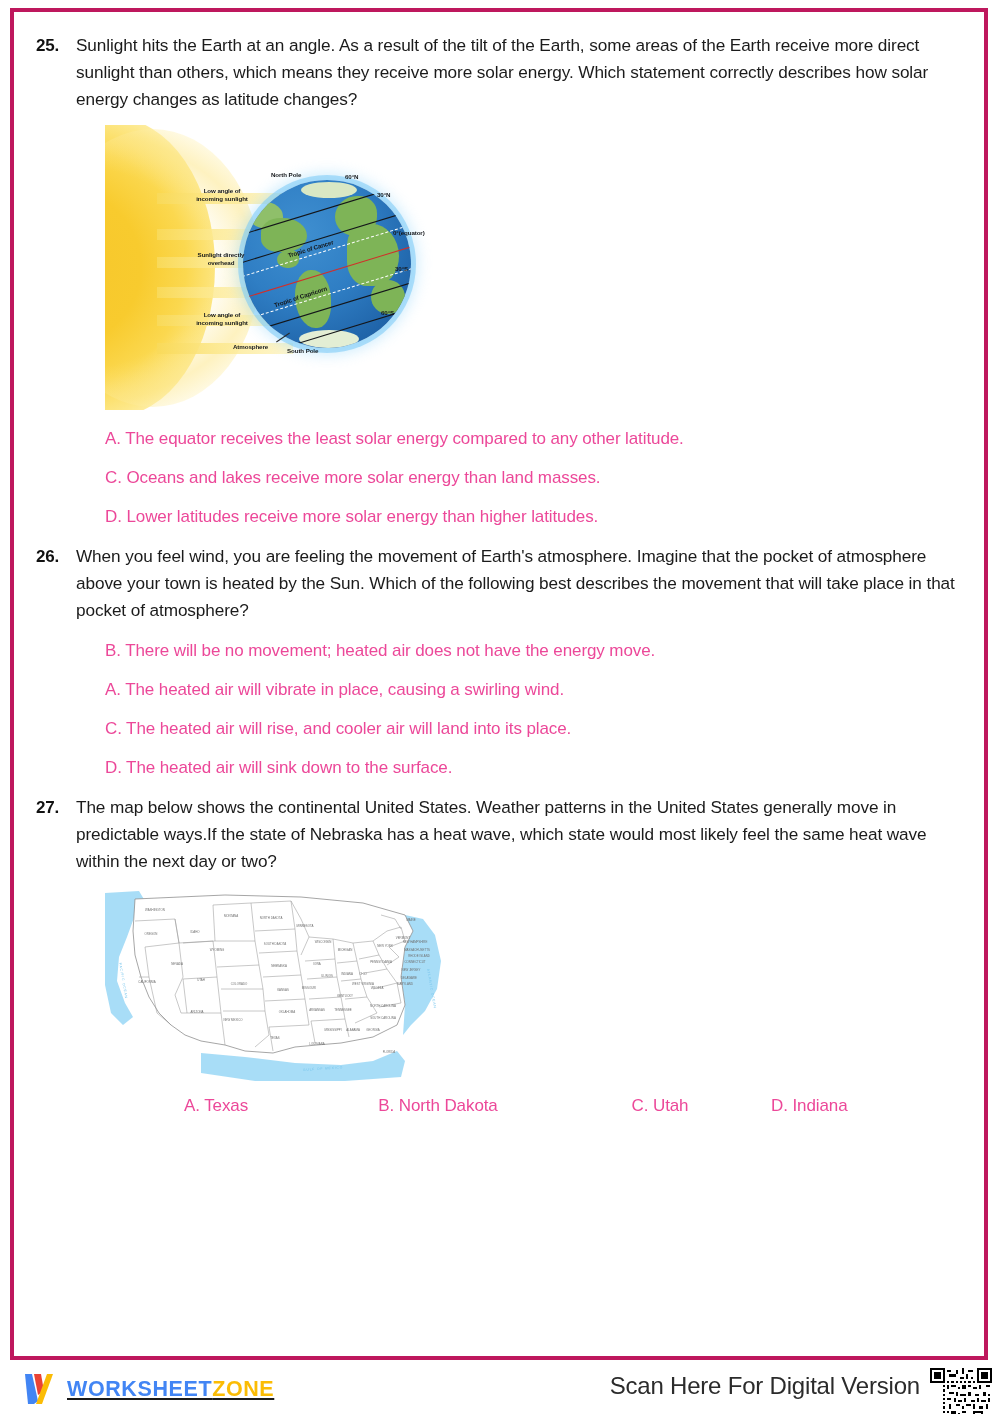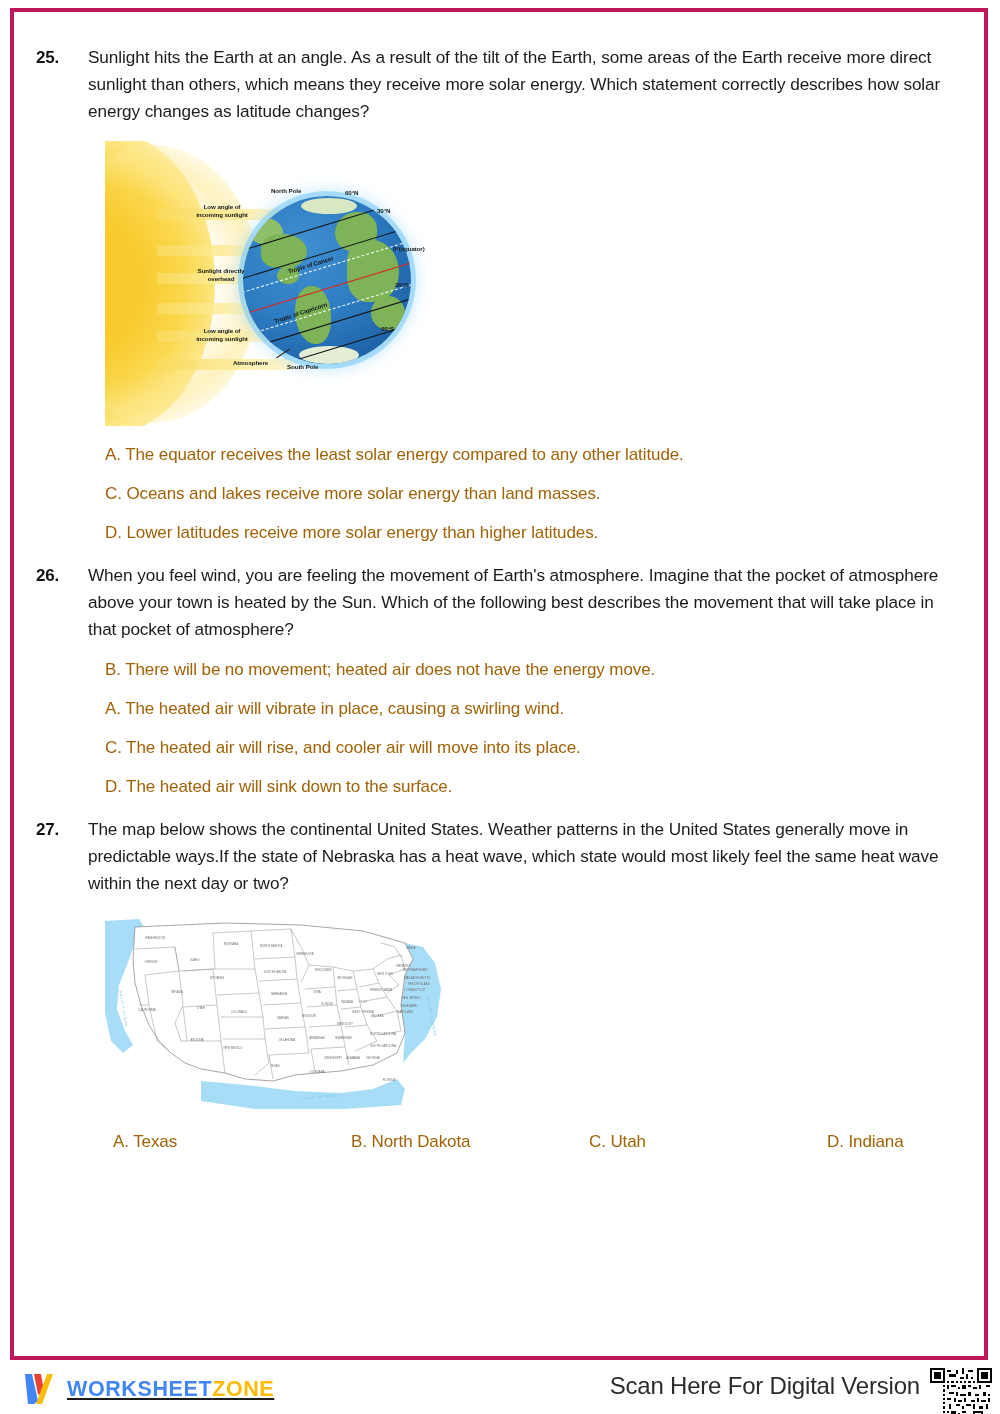--- a/index.html
+++ b/index.html
@@ -50,45 +50,46 @@
     font-size: 17px;
     line-height: 27px;
     color: #111;
     letter-spacing: -0.2px;
   }
   .q-text {
     font-size: 17.2px;
     line-height: 27px;
     color: #1b1b1b;
     letter-spacing: -0.1px;
-    margin: 16px;
+    margin: 4px;
     max-width: 885px;
   }
 
   .options {
     margin: 0;
     padding: 0;
     list-style: none;
   }
   .option {
     font-size: 17px;
     line-height: 26px;
-    color: #a16207;
+    color: #ec4899;
     letter-spacing: -0.1px;
     margin: 0 0 13px 0;
     padding-left: 33px;
   }
   .options.inline {
     display: flex;
     padding-left: 33px;
     margin-top: 6px;
   }
   .options.inline .option {
     padding-left: 0;
-    margin: 8px;
+    margin: 0;
+    text-align: center;
   }
   .options.inline .option:nth-child(1) { width: 222px; }
   .options.inline .option:nth-child(2) { width: 222px; }
   .options.inline .option:nth-child(3) { width: 222px; }
 
   
   .figure-wrap { padding-left: 33px; }
 
   #earth-figure {
     position: relative;
@@ -329,21 +330,21 @@
         <li class="option">D. Lower latitudes receive more solar energy than higher latitudes.</li>
       </ul>
     </div>
 
     <div class="question" style="margin-top:8px;">
       <div class="q-num">26.</div>
       <p class="q-text" style="margin-bottom:14px;">When you feel wind, you are feeling the movement of Earth's atmosphere. Imagine that the pocket of atmosphere above your town is heated by the Sun. Which of the following best describes the movement that will take place in that pocket of atmosphere?</p>
       <ul class="options">
         <li class="option">B. There will be no movement; heated air does not have the energy move.</li>
         <li class="option">A. The heated air will vibrate in place, causing a swirling wind.</li>
-        <li class="option">C. The heated air will rise, and cooler air will move into its place.</li>
+        <li class="option">C. The heated air will rise, and cooler air will land into its place.</li>
         <li class="option">D. The heated air will sink down to the surface.</li>
       </ul>
     </div>
 
     <div class="question" style="margin-top:8px;">
       <div class="q-num">27.</div>
       <p class="q-text">The map below shows the continental United States. Weather patterns in the United States generally move in predictable ways.If the state of Nebraska has a heat wave, which state would most likely feel the same heat wave within the next day or two?</p>
 
       <div class="figure-wrap">
         <div id="map-figure">

